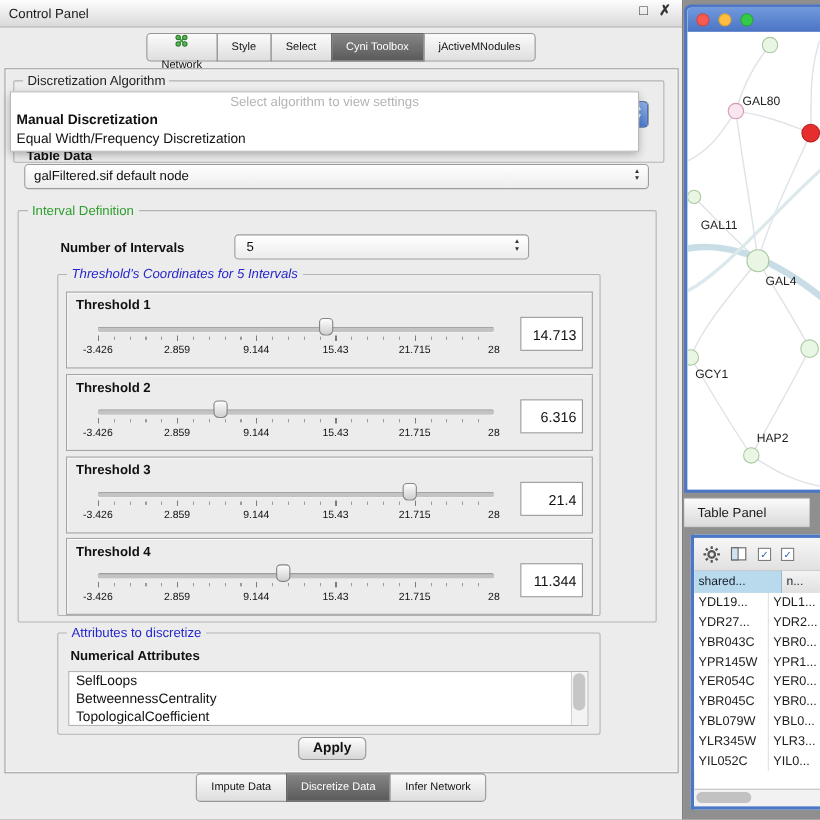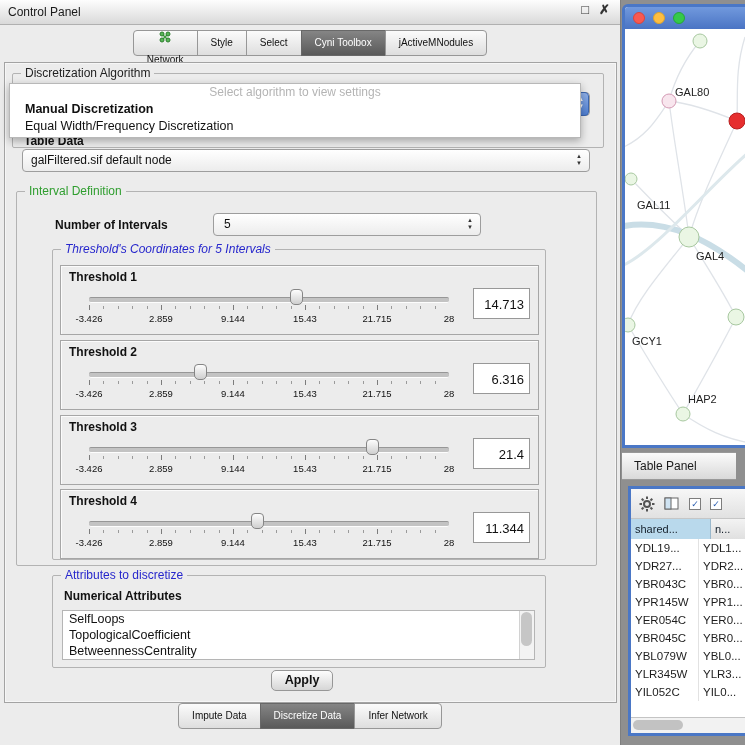--- a/index.html
+++ b/index.html
@@ -48,21 +48,21 @@
   .combo-cap{position:absolute;right:0;top:-1px;width:21px;height:24px;border-radius:0 4px 4px 0;
     background:linear-gradient(#8fb0e8,#4d7dd0);border:1px solid #3c66b0;box-sizing:border-box;}
   .combo-cap .spinner{right:4px;top:3px;color:#fff;}
   .td-combo{left:22px;top:149px;width:568px;}
   .noi-combo{left:213px;top:213px;width:268px;}
 
   
   .popup{position:absolute;left:9px;top:83px;width:570px;height:53px;background:#fff;
     border:1px solid #b8b8b8;box-shadow:0 3px 8px rgba(0,0,0,.30);z-index:6;}
   .popup-header{height:17px;line-height:17px;text-align:center;font-size:12px;color:#b4b4b4;}
-  .popup-opt{height:17px;line-height:17px;padding-left:15px;font-size:12.5px;color:#111;}
+  .popup-opt{height:17px;line-height:17px;padding-left:5px;font-size:12.5px;color:#111;}
   .popup-opt.bold{font-weight:bold;}
 
   .lbl{position:absolute;font-size:12px;font-weight:bold;color:#111;white-space:nowrap;}
 
   
   .th-panel{position:absolute;left:60px;width:477px;height:68px;border:1px solid #a6a6a6;
     box-shadow:inset 1px 1px 0 rgba(255,255,255,.8);}
   .th-name{position:absolute;left:8px;top:4px;font-size:12px;font-weight:bold;color:#111;}
   .value-box{position:absolute;right:8px;top:22px;width:57px;height:31px;background:#fff;
     border:1px solid #989898;font-size:13px;color:#111;text-align:right;line-height:31px;
@@ -291,22 +291,22 @@
     <div class="value-box">11.344</div>
   </div>
 
   <fieldset class="fs-attrs">
     <legend>Attributes to discretize</legend>
   </fieldset>
   <div class="lbl" style="left:64px;top:589px;">Numerical Attributes</div>
   <div class="attr-list">
     <div>
         <div class="attr-item">SelfLoops</div>
+        <div class="attr-item">BetweennessCentrality</div>
         <div class="attr-item">TopologicalCoefficient</div>
-        <div class="attr-item">BetweennessCentrality</div>
       </div>
     <div class="attr-vscroll">
       <div class="attr-vthumb"></div>
     </div>
   </div>
 
   <div class="apply-btn">Apply</div>
 
   <div class="tabbar cp-bottom-tabs">
     <div class="tab first">

